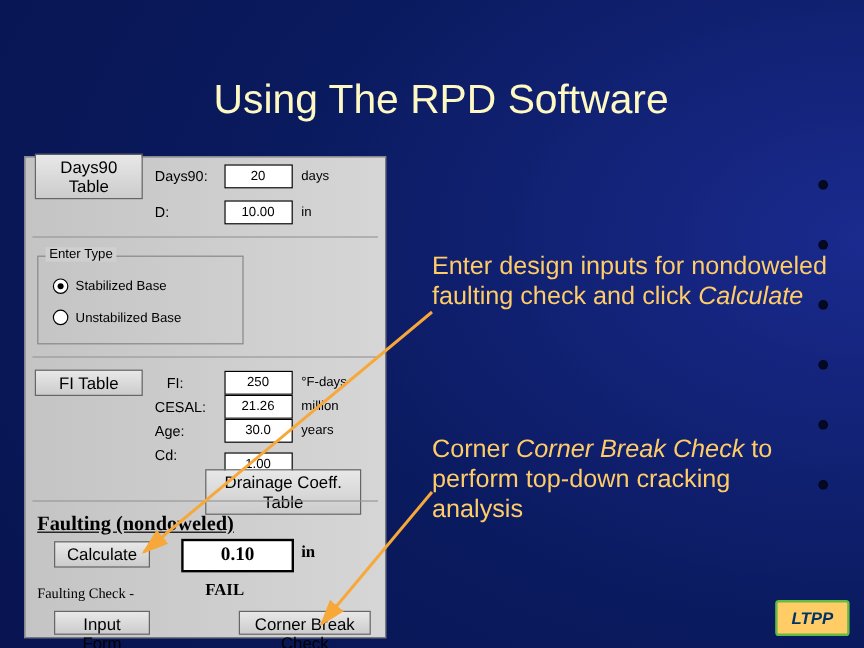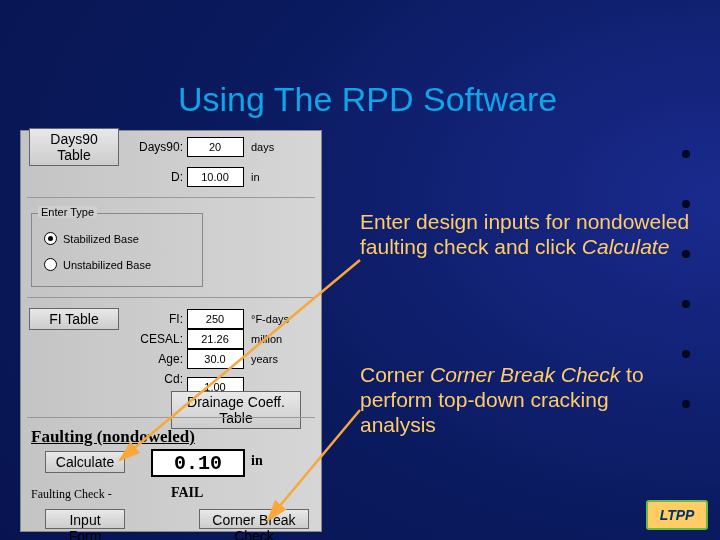--- a/index.html
+++ b/index.html
@@ -1,33 +1,33 @@
 <!DOCTYPE html>
 <html><head>
 <meta charset="utf-8">
 <style>
   html,body{margin:0;padding:0;width:720px;height:540px;background:#0a1a5e;font-family:Verdana,Geneva,sans-serif;overflow:hidden;position:relative}
   body{background:radial-gradient(ellipse 900px 600px at 720px 200px,#1a2a8e 0%,#0a1a5e 55%,#081450 100%)}
   .bullet-stripe{position:absolute;right:0;top:140px;width:50px;height:380px}
   .bullet-stripe div{width:8px;height:8px;border-radius:50%;background:#0a1a5e;box-shadow:0 0 8px #000 inset;position:absolute;right:30px}
-  .title{position:absolute;left:178px;top:80px;color:#0ea5e9;font-size:34px;font-family:Verdana,sans-serif}
+  .title{position:absolute;left:178px;top:64px;color:#fef9c3;font-size:34px;font-family:Verdana,sans-serif}
   .panel{position:absolute;left:20px;top:130px;width:300px;height:400px;background:linear-gradient(to right,#c4c4c4,#d6d6d6);border:1px solid #888;font-family:Arial,sans-serif;font-size:12px;color:#000}
   .row{position:absolute;left:0;right:4px;display:flex;align-items:center;height:20px}
   .row input.txt{width:50px;height:16px;text-align:center;padding-right:3px;border:1px solid #000;background:#fff;font-size:11px;font-family:Arial}
-  .row .lbl{display:inline-block;text-align:right;margin-right:4px}
+  .row .lbl{display:inline-block;text-align:left;margin-right:4px}
   .row .unit{margin-left:6px;font-size:11px}
   .btn{background:linear-gradient(#e8e8e8,#ccc);border:1px solid #666;font-size:14px;padding:2px 8px;cursor:pointer;font-family:Arial}
   .fieldset{position:absolute;border:1px solid #888;background:transparent}
   .fieldset .legend{position:absolute;top:-8px;left:6px;background:#cfcfcf;padding:0 3px;font-size:11px}
   .radio-row{position:absolute;left:12px;font-size:11px;display:flex;align-items:center;gap:6px}
   .radio{width:11px;height:11px;border:1px solid #000;border-radius:50%;background:#fff;display:inline-flex;align-items:center;justify-content:center}
   .radio.sel::after{content:"";width:5px;height:5px;border-radius:50%;background:#000}
   .hr{position:absolute;left:6px;right:6px;height:1px;background:#999}
   .section-label{position:absolute;font-weight:bold;text-decoration:underline;font-size:17px;font-family:"Times New Roman",serif}
-  .result-box{position:absolute;border:2px solid #000;background:#fff;text-align:center;font-weight:bold;font-family:Liberation Mono, monospace;font-size:20px;display:flex;align-items:center;justify-content:center}
+  .result-box{position:absolute;border:2px solid #000;background:#fff;text-align:center;font-weight:bold;font-family:Liberation Serif, serif;font-size:16px;display:flex;align-items:center;justify-content:center}
   .fail{font-weight:bold;font-family:"Times New Roman",serif;font-size:14px}
   .instr{position:absolute;color:#fc6;font-size:21px;line-height:1.2;font-family:Verdana,sans-serif;width:330px}
   .instr em{font-style:italic}
   .logo{position:absolute;right:12px;bottom:10px;width:58px;height:26px;background:#fc6;border:2px solid #6b4;border-radius:3px;display:flex;align-items:center;justify-content:center;font-weight:bold;font-style:italic;color:#036;font-size:14px}
   svg.arrows{position:absolute;left:0;top:0;pointer-events:none}
 </style>
 </head>
 <body>
 
 <div class="bullet-stripe">

